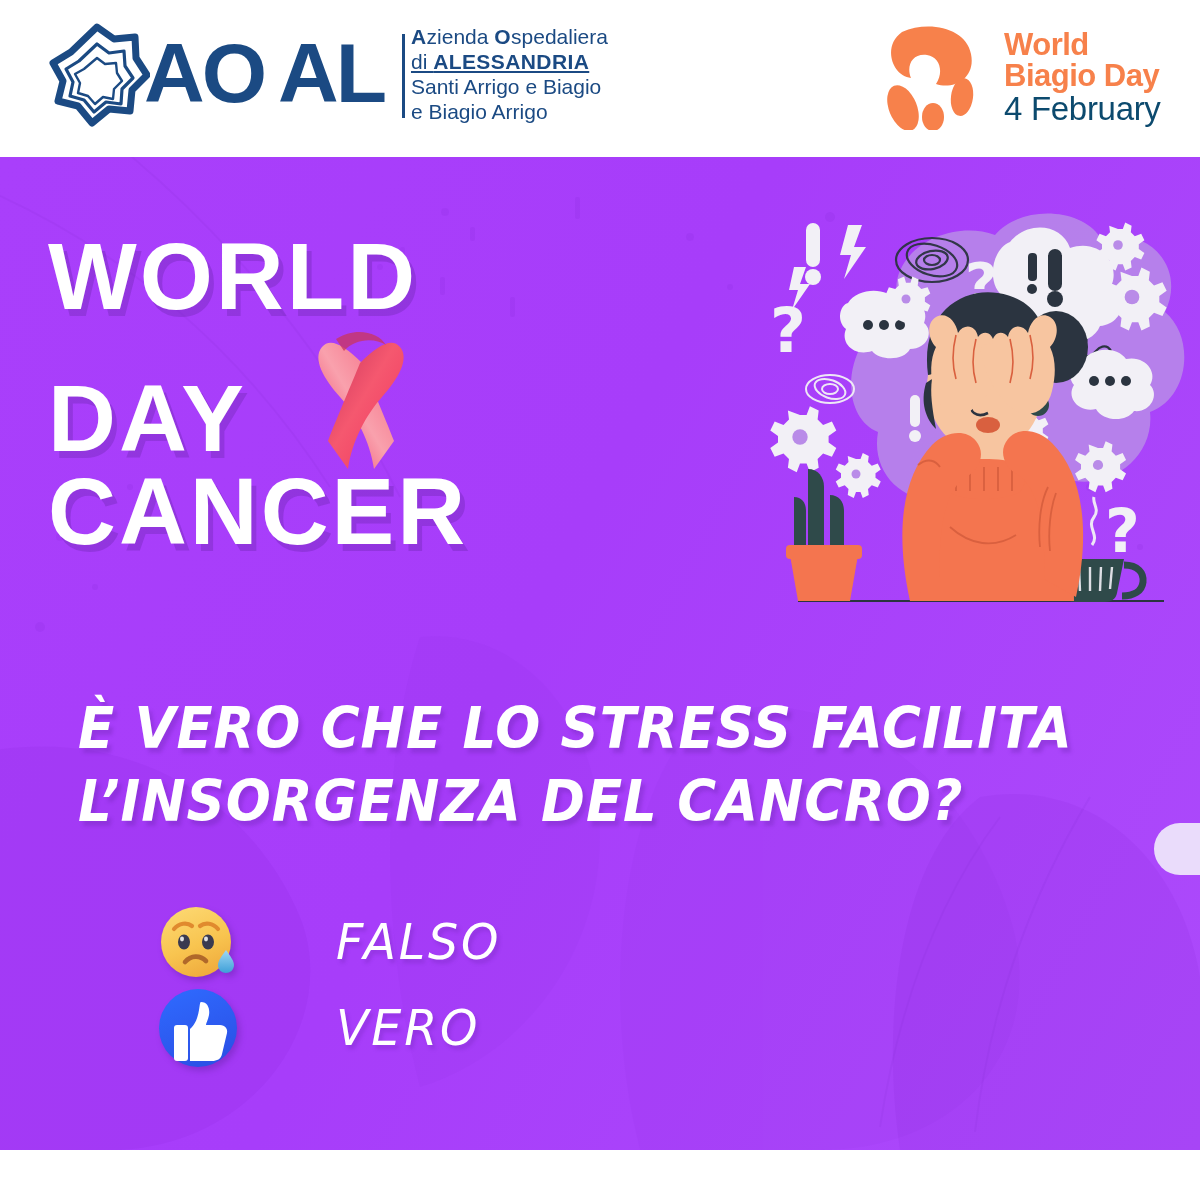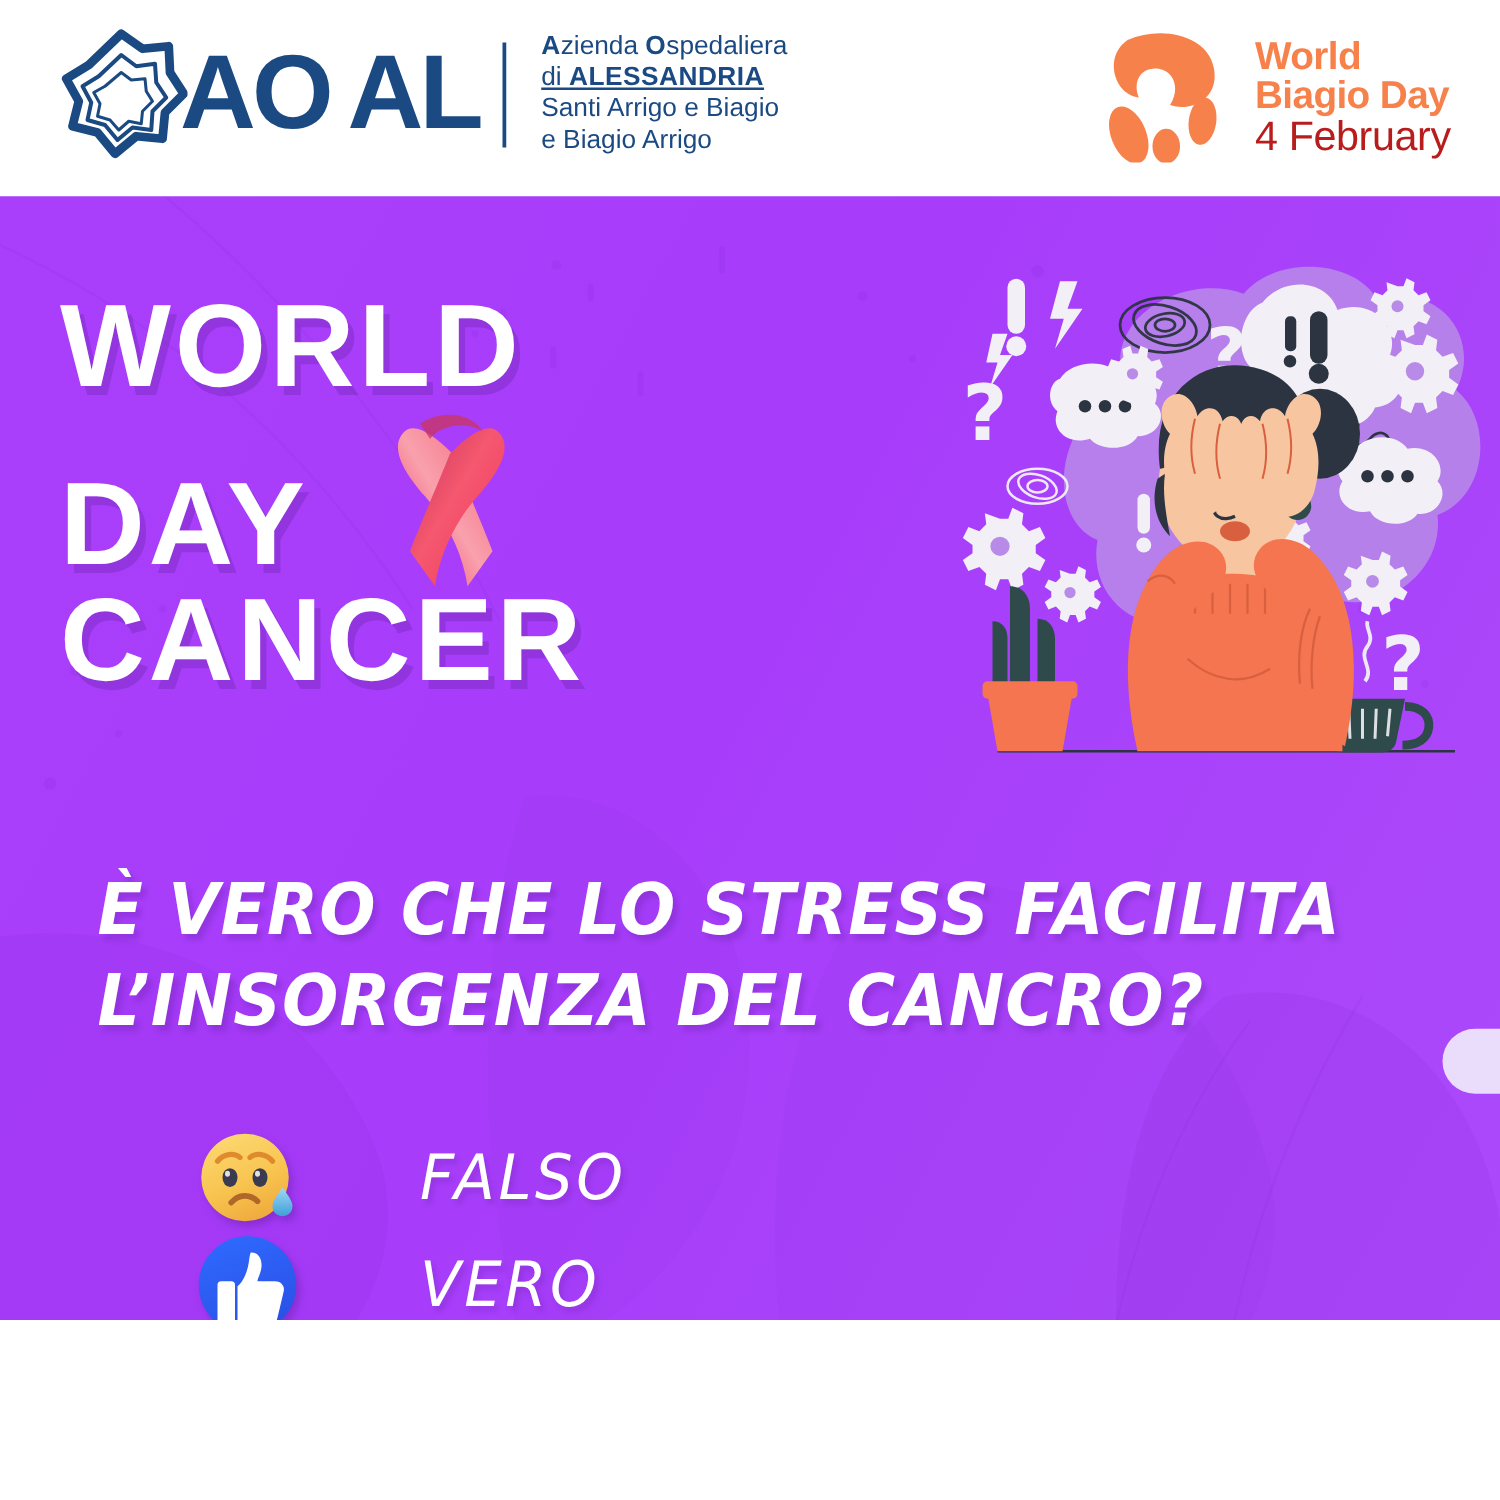--- a/index.html
+++ b/index.html
@@ -1,20 +1,20 @@
 <!DOCTYPE html>
 <html><head>
 <meta charset="utf-8">
 <style>
   html,body{margin:0;padding:0;background:#fff;}
   body{font-family:"Liberation Sans",sans-serif;}
 
   #poster{
     position:relative;
-    width:1200px;height:1056px;
+    width:1200px;height:1200px;
     overflow:hidden;
     background:#ffffff;
   }
 
   
   #top-banner{
     position:absolute;left:0;top:0;width:1200px;height:157px;
     background:#ffffff;
     overflow:hidden;
   }
@@ -33,21 +33,21 @@
     color:#1b4a83;
     line-height:1;
     margin-left:-6px;
     margin-top:-4px;
   }
   #aoal-word .gap{display:inline-block;width:14px;}
   #aoal-divider{
     width:3px;height:84px;background:#1b4a83;margin-left:18px;margin-top:2px;flex:0 0 auto;
   }
   #aoal-sub{
-    margin-left:28px;
+    margin-left:6px;
     color:#1b4a83;
     font-family:"Liberation Sans",sans-serif;
     line-height:1.18;
   }
   #aoal-sub .l{font-size:21px;display:block;white-space:nowrap;}
   #aoal-sub .l1{font-size:21px;}
   #aoal-sub .l2{font-size:21px;text-decoration:underline;}
   #aoal-sub b{font-weight:bold;letter-spacing:.4px;}
 
   
@@ -58,21 +58,21 @@
   #wcd-mark{width:104px;height:106px;flex:0 0 auto;}
   #wcd-text{margin-left:16px;line-height:1.02;}
   #wcd-text .w1,#wcd-text .w2{
     font-family:"Liberation Sans",sans-serif;
     font-weight:bold;color:#F7814B;letter-spacing:-.5px;
   }
   #wcd-text .w1{font-size:31px;display:block;}
   #wcd-text .w2{font-size:31px;display:block;}
   #wcd-text .w3{
     font-family:"Liberation Sans",sans-serif;
-    font-weight:normal;font-size:33px;color:#b91c1c;display:block;letter-spacing:-.3px;
+    font-weight:normal;font-size:33px;color:#0c4a6e;display:block;letter-spacing:-.3px;
   }
 
   
   #body-purple{
     position:absolute;left:0;top:157px;width:1200px;height:993px;
     background:linear-gradient(118deg,#A93FFB 0%,#A73DFA 45%,#AC4AFB 100%);
     overflow:hidden;
   }
   #deco{position:absolute;inset:0;width:1200px;height:993px;}
 

